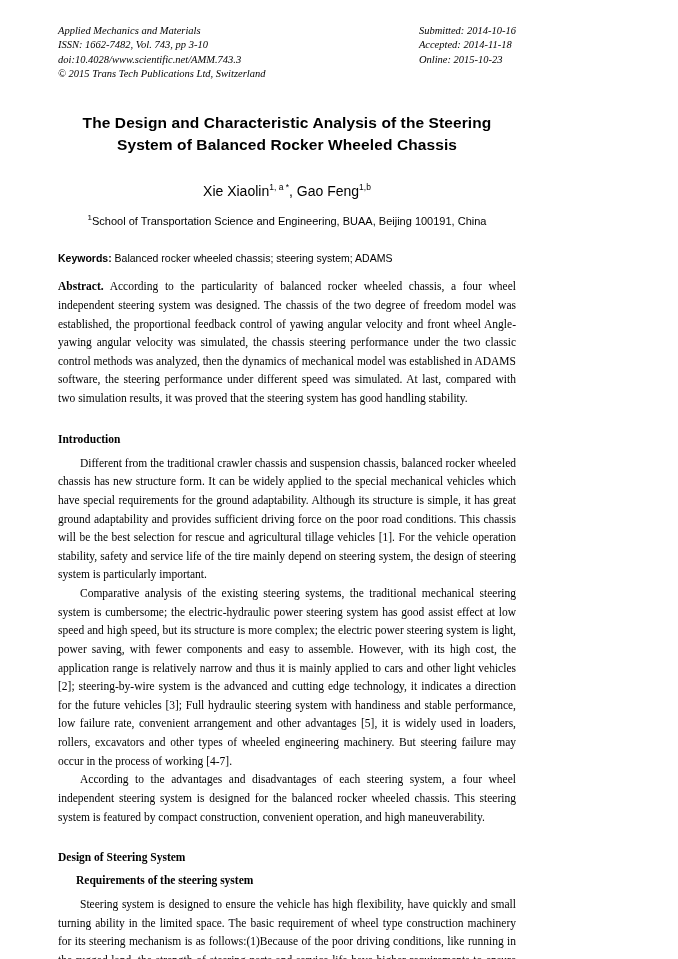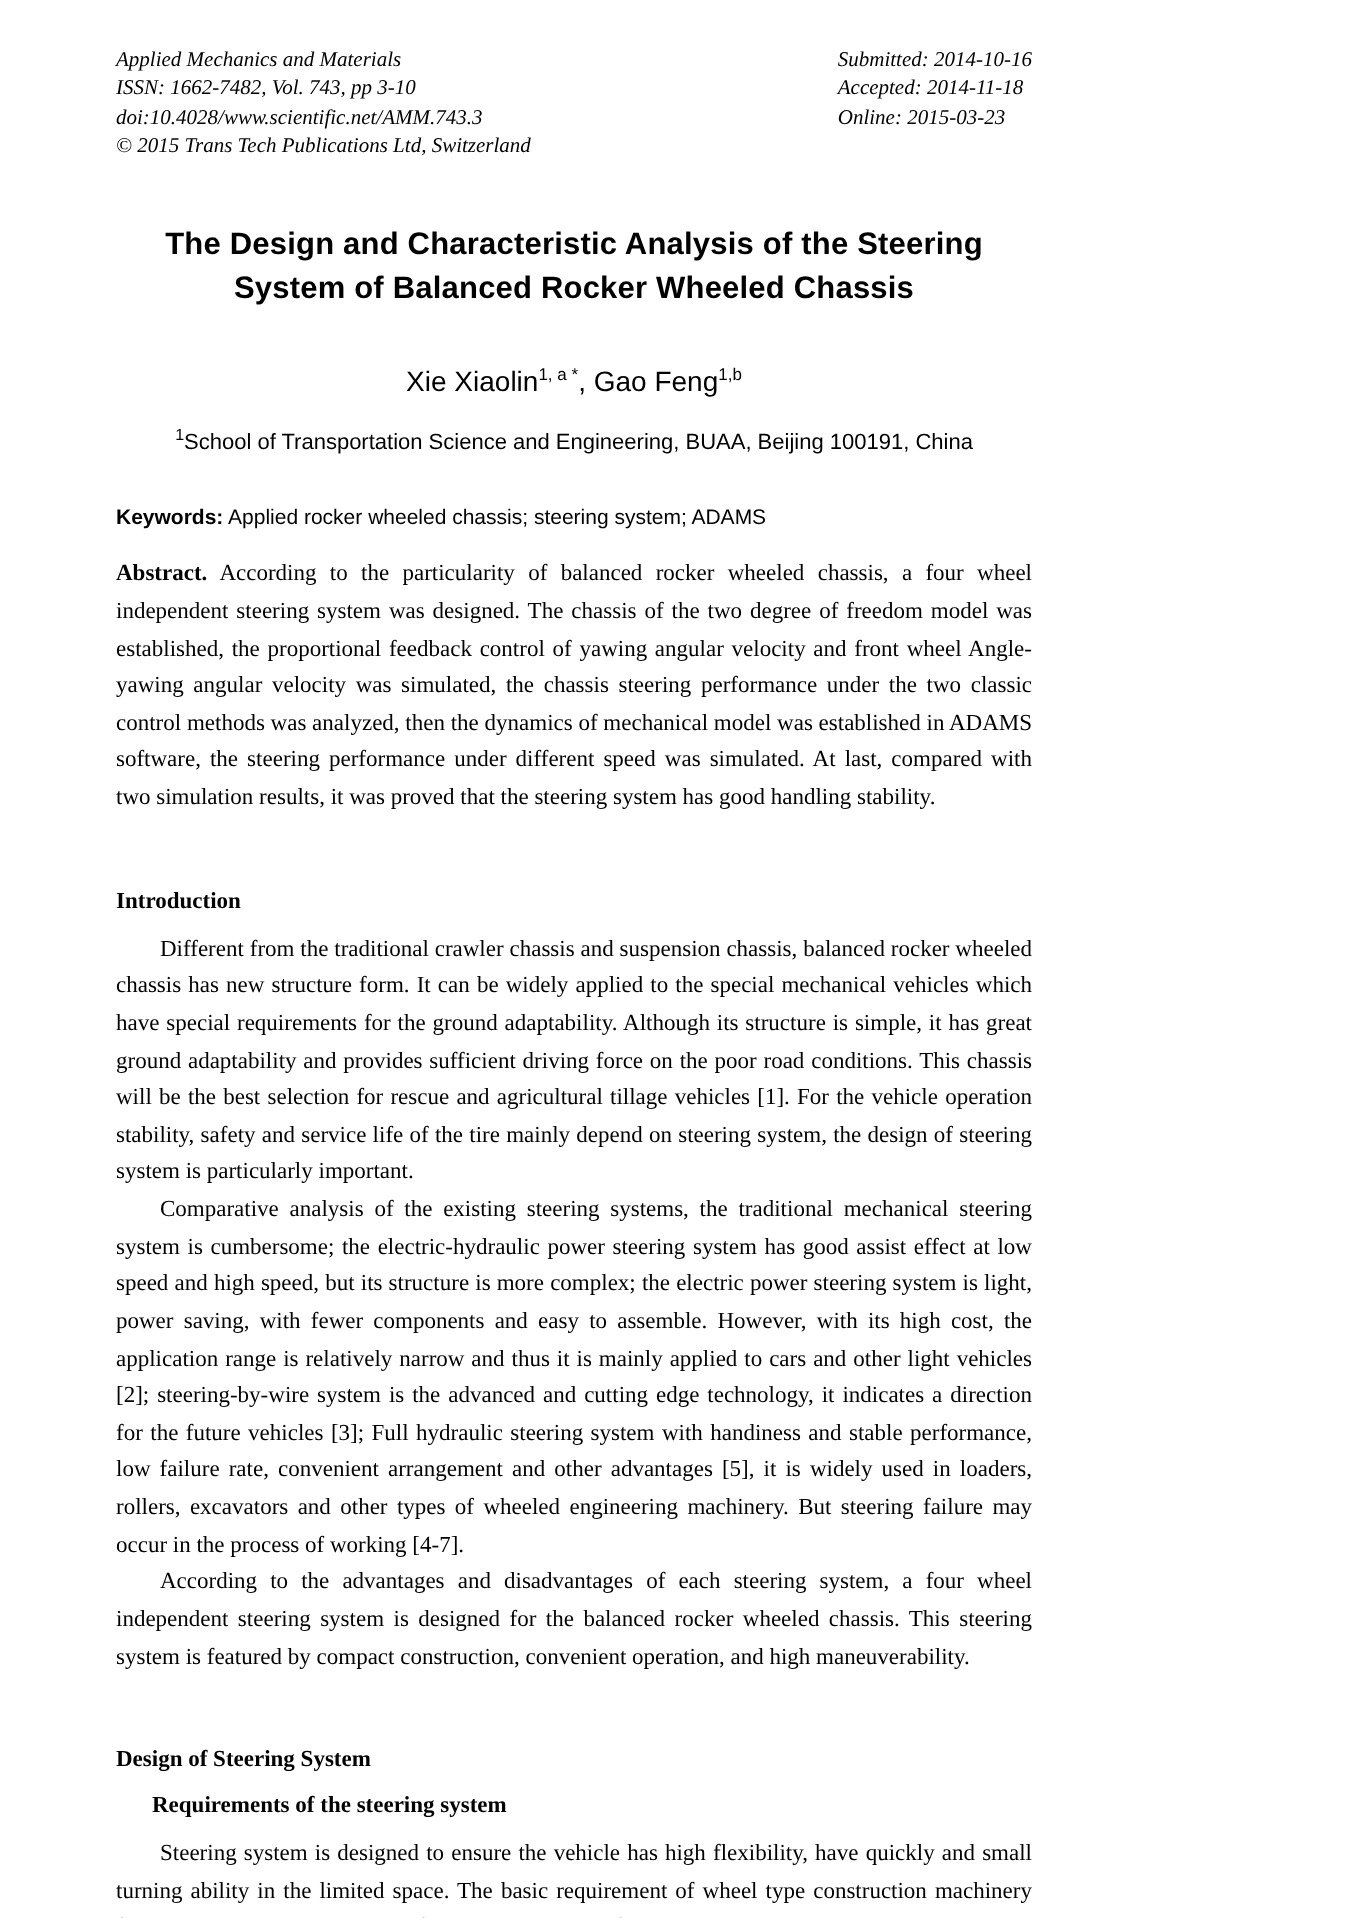--- a/index.html
+++ b/index.html
@@ -77,21 +77,21 @@
   .abstract {
     margin-top: 13px;
     font-size: 11.5px;
     line-height: 1.62;
     text-align: justify;
   }
   .abstract .ab-label { font-weight: bold; }
 
   
   .section-head {
-    margin-top: 36px;
+    margin-top: 25px;
     font-weight: bold;
     font-size: 11.5px;
   }
   .subsection-head {
     margin-top: 11px;
     margin-left: 18px;
     font-weight: bold;
     font-size: 11.5px;
   }
   p.body-par {
@@ -111,37 +111,37 @@
   <div class="header">
     <div class="header-left">
       <div>Applied Mechanics and Materials</div>
       <div>ISSN: 1662-7482, Vol. 743, pp 3-10</div>
       <div>doi:10.4028/www.scientific.net/AMM.743.3</div>
       <div>© 2015 Trans Tech Publications Ltd, Switzerland</div>
     </div>
     <div class="header-right">
       <div>Submitted: 2014-10-16</div>
       <div>Accepted: 2014-11-18</div>
-      <div>Online: 2015-03-23</div>
+      <div>Online: 2015-10-23</div>
     </div>
   </div>
 
   <div class="title">The Design and Characteristic Analysis of the Steering System of Balanced Rocker Wheeled Chassis</div>
 
   <div class="authors">
     <span>Xie Xiaolin</span><sup>1, a *</sup><span>, </span><span>Gao Feng</span><sup>1,b</sup>
   </div>
 
   <div class="affiliation">
     <sup>1</sup><span>School of Transportation Science and Engineering, BUAA, Beijing 100191, China</span>
   </div>
 
   <div class="keywords">
     <span class="kw-label">Keywords:</span>
-    <span>Applied rocker wheeled chassis; steering system; ADAMS</span>
+    <span>Balanced rocker wheeled chassis; steering system; ADAMS</span>
   </div>
 
   <div class="abstract">
     <span class="ab-label">Abstract.</span>
     <span>According to the particularity of balanced rocker wheeled chassis, a four wheel independent steering system was designed. The chassis of the two degree of freedom model was established, the proportional feedback control of yawing angular velocity and front wheel Angle-yawing angular velocity was simulated, the chassis steering performance under the two classic control methods was analyzed, then the dynamics of mechanical model was established in ADAMS software, the steering performance under different speed was simulated. At last, compared with two simulation results, it was proved that the steering system has good handling stability.</span>
   </div>
 
   <div class="section-head">Introduction</div>
   <p class="body-par first">Different from the traditional crawler chassis and suspension chassis, balanced rocker wheeled chassis has new structure form. It can be widely applied to the special mechanical vehicles which have special requirements for the ground adaptability. Although its structure is simple, it has great ground adaptability and provides sufficient driving force on the poor road conditions. This chassis will be the best selection for rescue and agricultural tillage vehicles [1]. For the vehicle operation stability, safety and service life of the tire mainly depend on steering system, the design of steering system is particularly important.</p>
   <p class="body-par">Comparative analysis of the existing steering systems, the traditional mechanical steering system is cumbersome; the electric-hydraulic power steering system has good assist effect at low speed and high speed, but its structure is more complex; the electric power steering system is light, power saving, with fewer components and easy to assemble. However, with its high cost, the application range is relatively narrow and thus it is mainly applied to cars and other light vehicles [2]; steering-by-wire system is the advanced and cutting edge technology, it indicates a direction for the future vehicles [3]; Full hydraulic steering system with handiness and stable performance, low failure rate, convenient arrangement and other advantages [5], it is widely used in loaders, rollers, excavators and other types of wheeled engineering machinery. But steering failure may occur in the process of working [4-7].</p>

